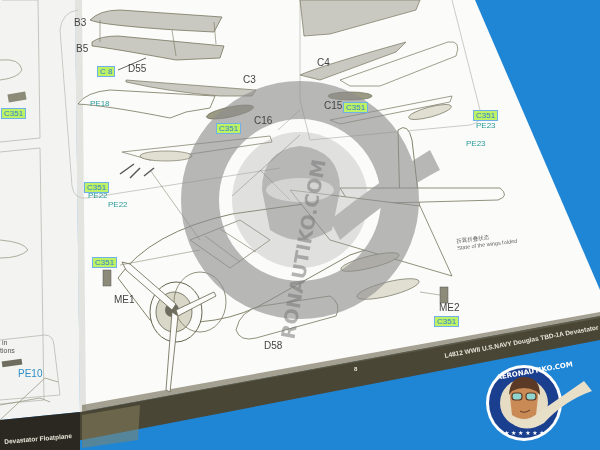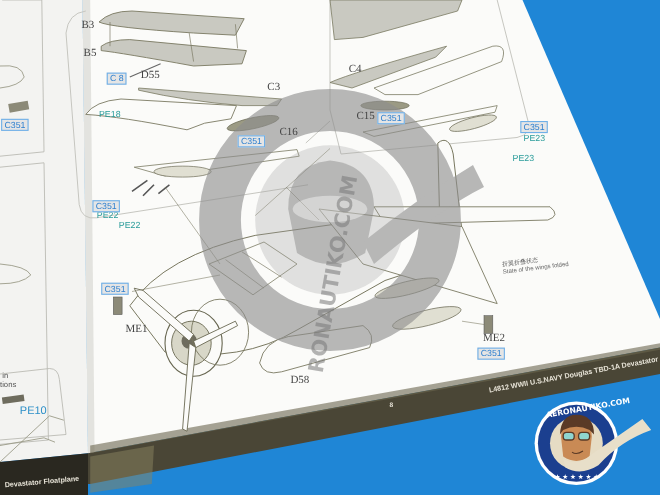--- a/index.html
+++ b/index.html
@@ -1,21 +1,21 @@
 <!DOCTYPE html>
 <html><head>
 <meta charset="utf-8">
 <style>
   html, body { margin:0; padding:0; }
   body { width:600px; height:450px; overflow:hidden; background:#1f86d6; position:relative; font-family:"Liberation Sans", sans-serif; }
   .scene { position:absolute; inset:0; }
   svg { position:absolute; left:0; top:0; }
-  .lbl { position:absolute; font-family:Liberation Serif, serif; color:#444; font-size:10px; white-space:nowrap; }
+  .lbl { position:absolute; font-family:Liberation Sans, sans-serif; color:#444; font-size:10px; white-space:nowrap; }
   .pe { position:absolute; font-family:"Liberation Sans", sans-serif; color:#2a9c9a; font-size:8px; white-space:nowrap;margin-top:20px; }
-  .cbox { position:absolute; font-family:"Liberation Sans", sans-serif; color:#2c7fcf; font-size:8px; border:1px solid #6fb0e8; padding:0 2px; line-height:9px; background:#e5e5e5; white-space:nowrap; }
+  .cbox { position:absolute; font-family:"Liberation Sans", sans-serif; color:#2c7fcf; font-size:8px; border:1px solid #6fb0e8; padding:0 2px; line-height:9px; background:#bef264; white-space:nowrap; }
   .footer-text { position:absolute; font-family:"Liberation Sans", sans-serif; font-weight:bold; color:#e8e4d8; font-size:6.5px; white-space:nowrap; transform-origin:left top; }
   .caption { position:absolute; font-family:"Liberation Sans", sans-serif; color:#666; font-size:5.5px; line-height:6.5px; transform:rotate(-7deg); transform-origin:left top; white-space:nowrap; }
   .pagenum { position:absolute; color:#e8e4d8; font-size:6px; font-weight:bold; }
   .wm-text { position:absolute; font-family:"DejaVu Sans", sans-serif; font-weight:bold; color:rgba(120,120,120,0.55); font-size:19px; }
 </style>
 </head>
 <body>
 
 <div class="scene">
 

